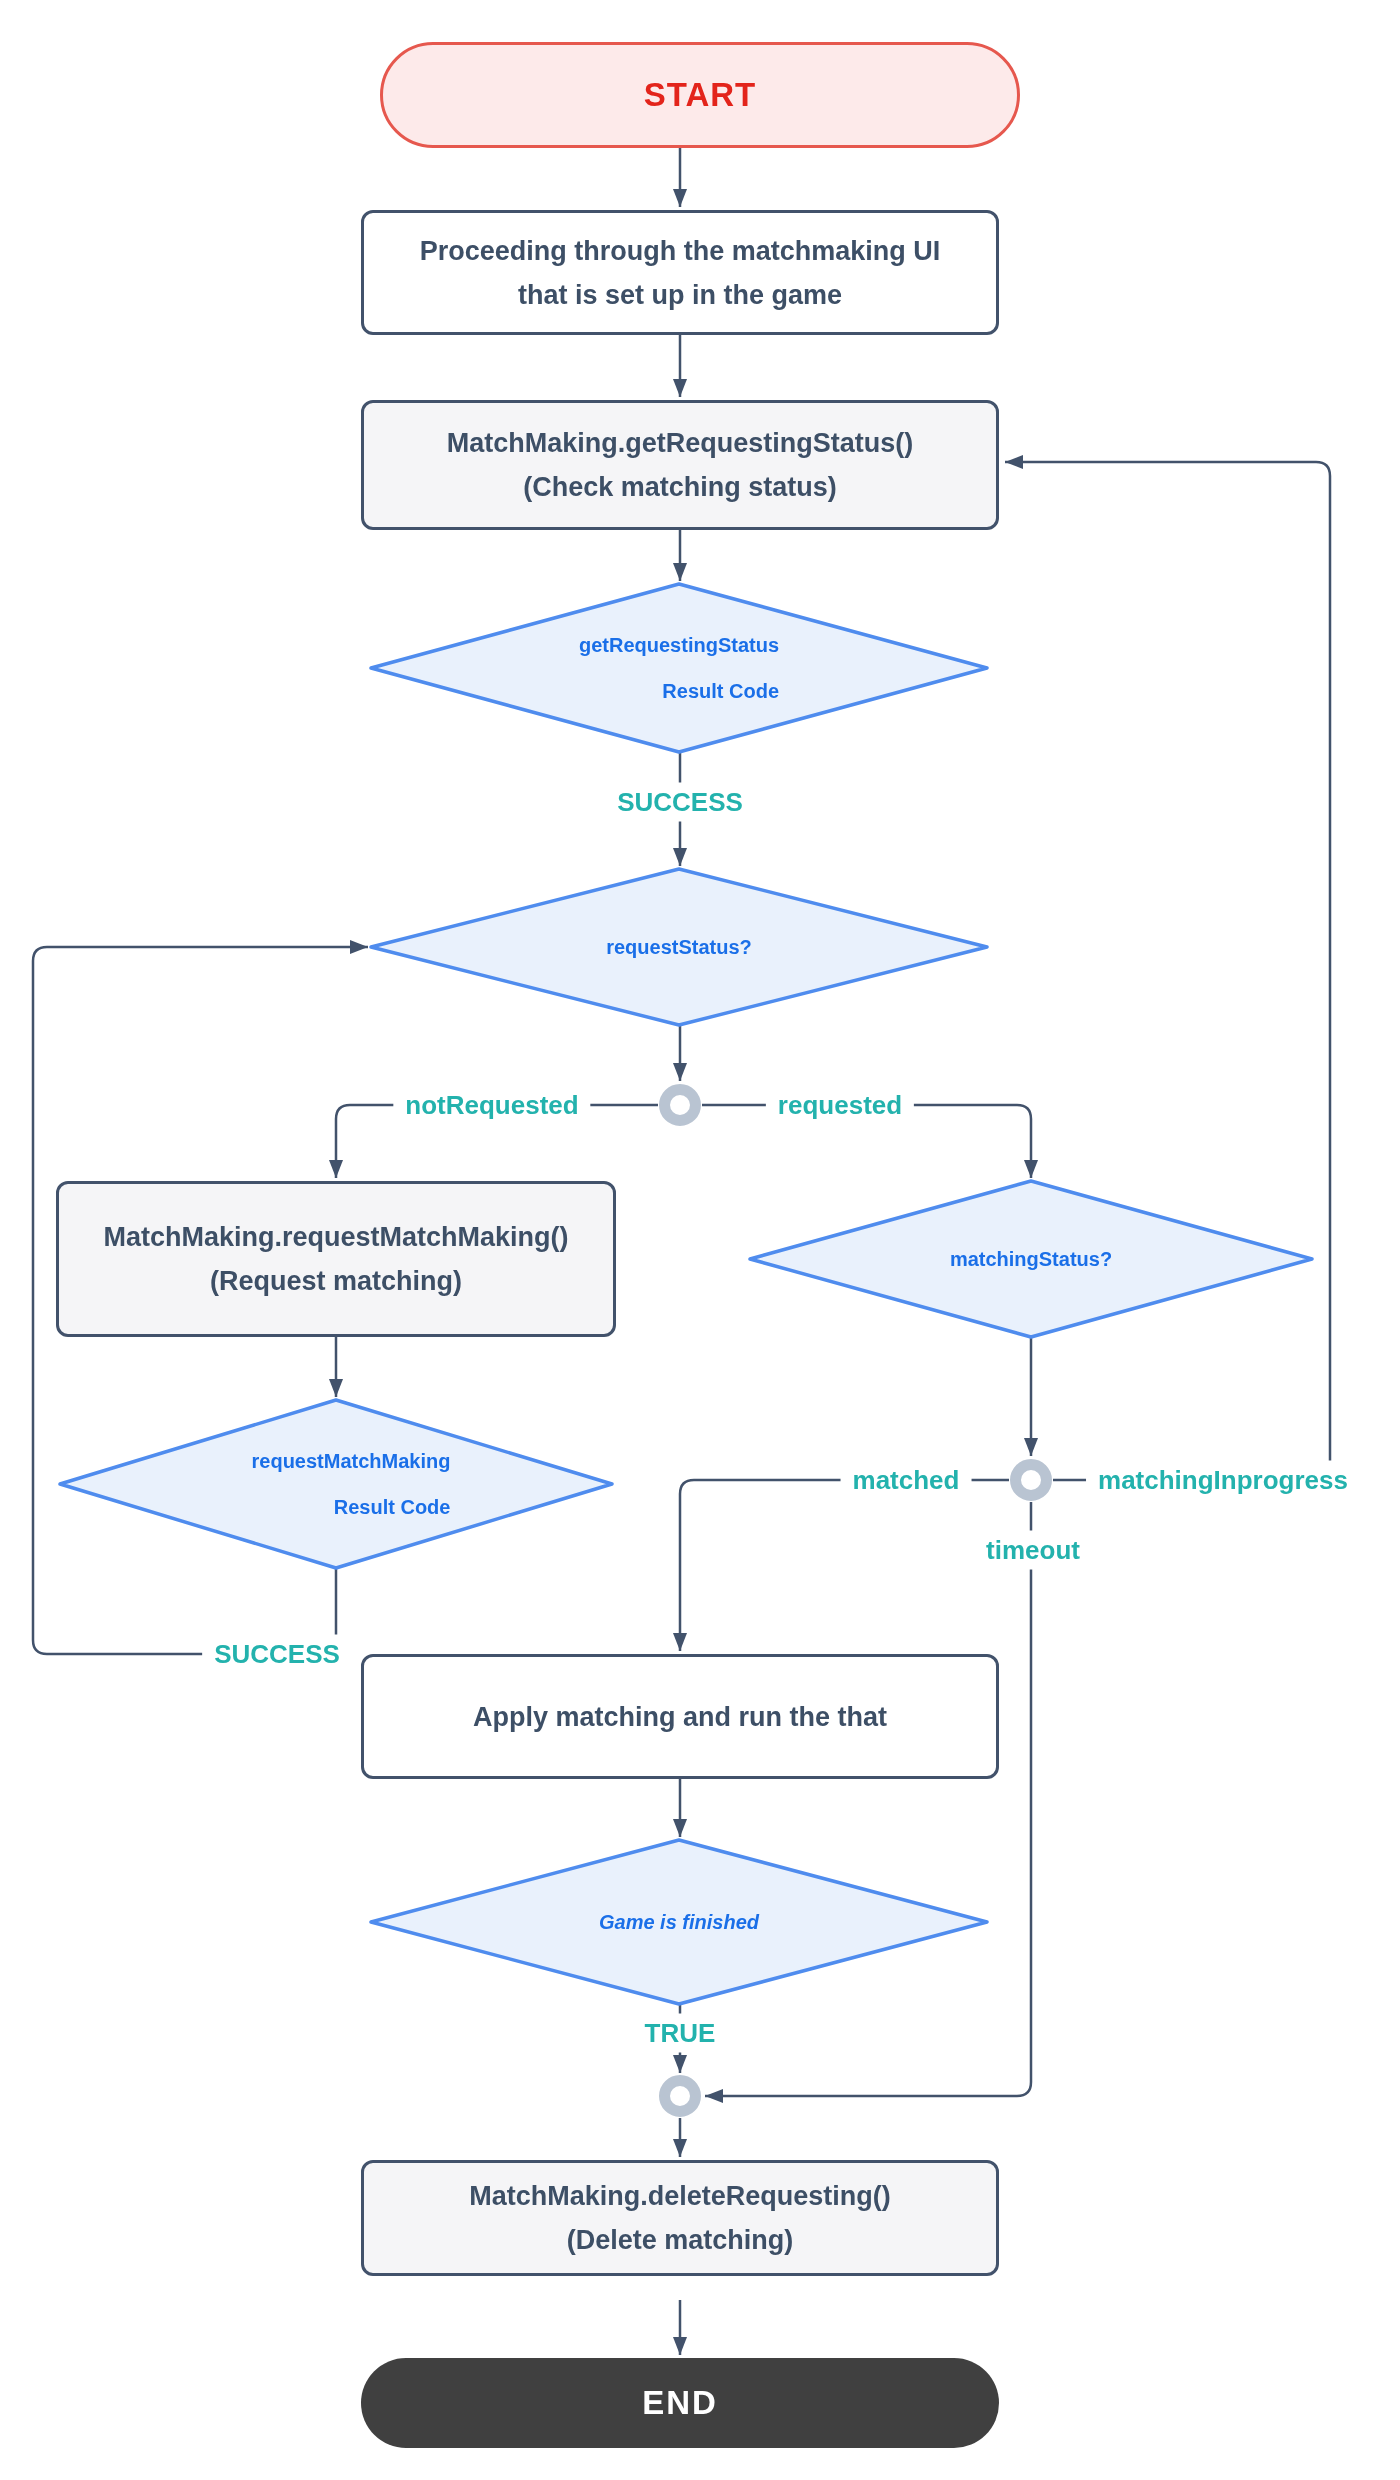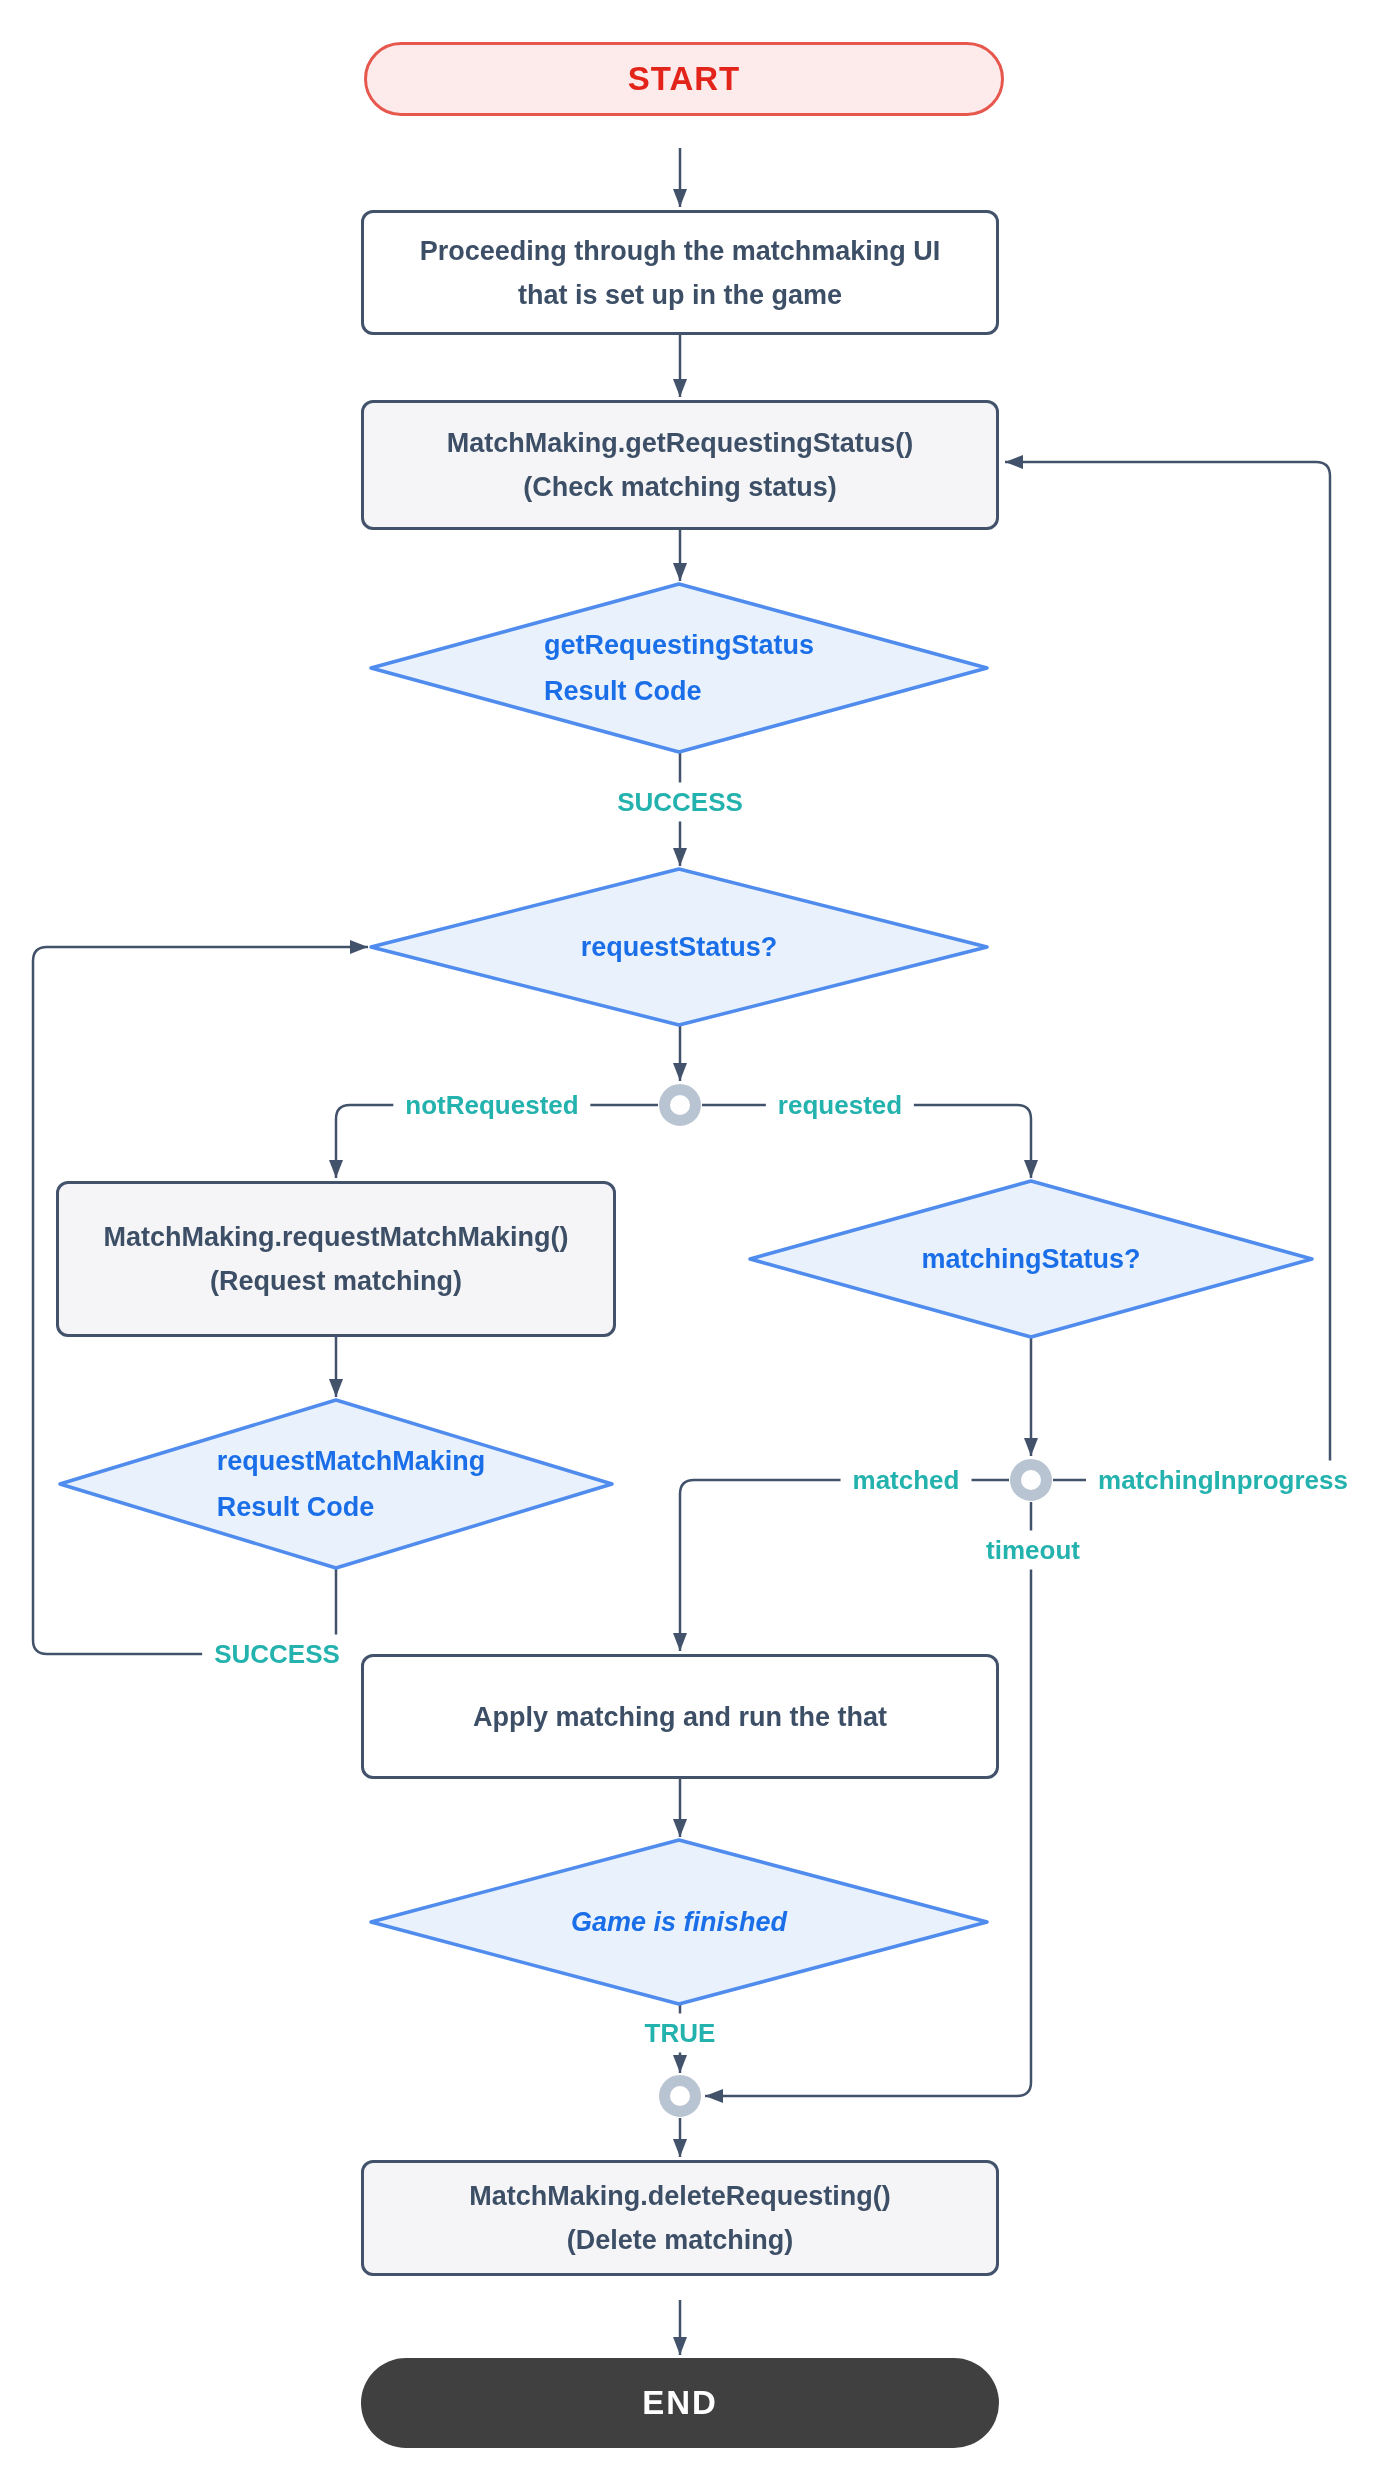--- a/index.html
+++ b/index.html
@@ -22,22 +22,22 @@
   .pill-start{
     background:#fdeaea;border:3px solid #e6584e;border-radius:56px;
     color:#e3241b;font-size:33px;letter-spacing:1px;
   }
   .pill-end{
     background:#404040;border:none;border-radius:46px;
     color:#ffffff;font-size:33px;letter-spacing:2px;
   }
   .diamond-text{
     position:absolute;z-index:3;transform:translate(-50%,-50%);
-    text-align:left;font-weight:bold;color:#1a6fe8;
-    font-size:27px;line-height:46px;white-space:nowrap;
+    text-align:right;font-weight:bold;color:#1a6fe8;
+    font-size:20px;line-height:46px;white-space:nowrap;
   }
   .edge-label{
     position:absolute;z-index:4;transform:translate(-50%,-50%);
     background:#ffffff;padding:4px 12px;
     color:#23b2ad;font-weight:bold;font-size:26px;white-space:nowrap;
   }
 </style>
 </head>
 <body>
 
@@ -78,21 +78,21 @@
       <polygon points="679,1840 987,1922 679,2004 371,1922"></polygon>
     </g>
 
     <g fill="#ffffff" stroke="#b9c4d2" stroke-width="11">
       <circle cx="680" cy="1105" r="15.5"></circle>
       <circle cx="1031" cy="1480" r="15.5"></circle>
       <circle cx="680" cy="2096" r="15.5"></circle>
     </g>
   </svg>
 
-  <div class="node pill-start" style="left:364px;top:42px;width:640px;height:74px;">
+  <div class="node pill-start" style="left:380px;top:42px;width:640px;height:106px;">
     <span>START</span>
   </div>
 
   <div class="node rect" style="left:361px;top:210px;width:638px;height:125px;">
     <span>Proceeding through the matchmaking UI</span>
     <span>that is set up in the game</span>
   </div>
 
   <div class="node rect gray" style="left:361px;top:400px;width:638px;height:130px;">
     <span>MatchMaking.getRequestingStatus()</span>

